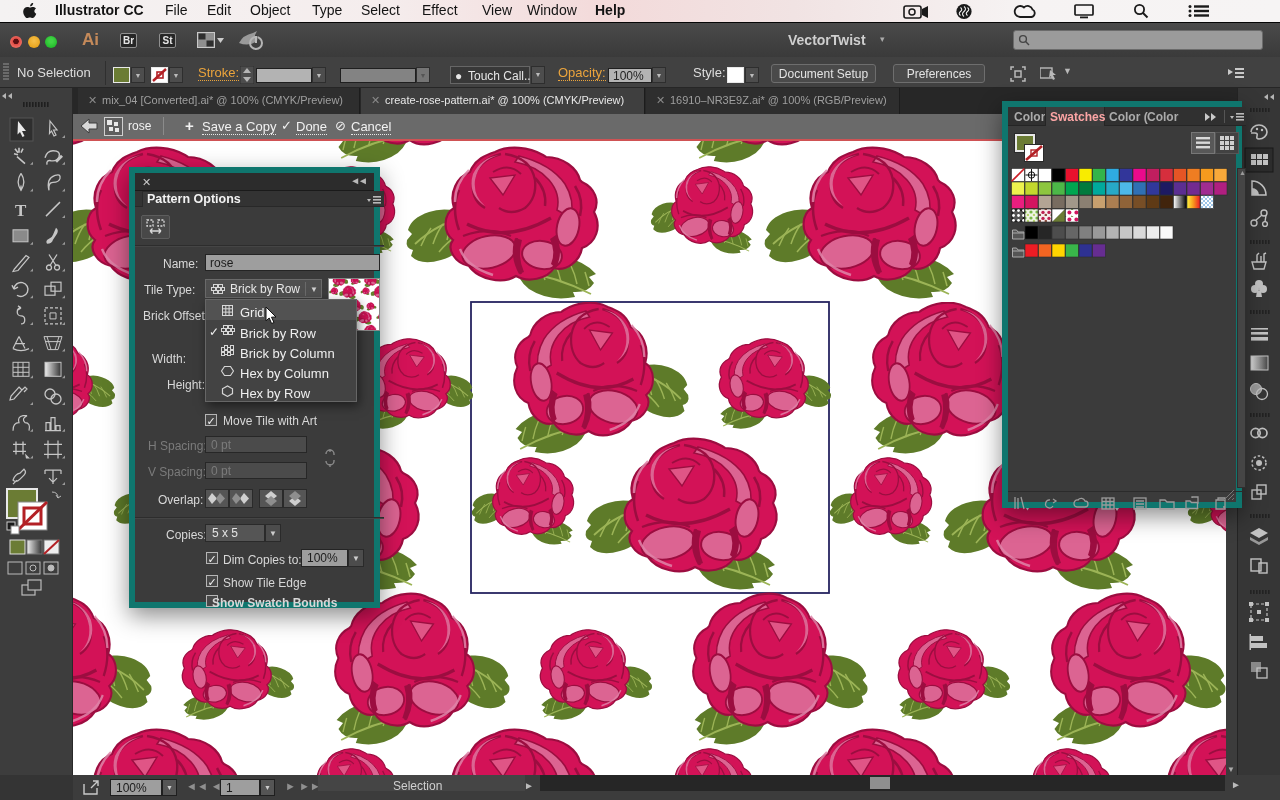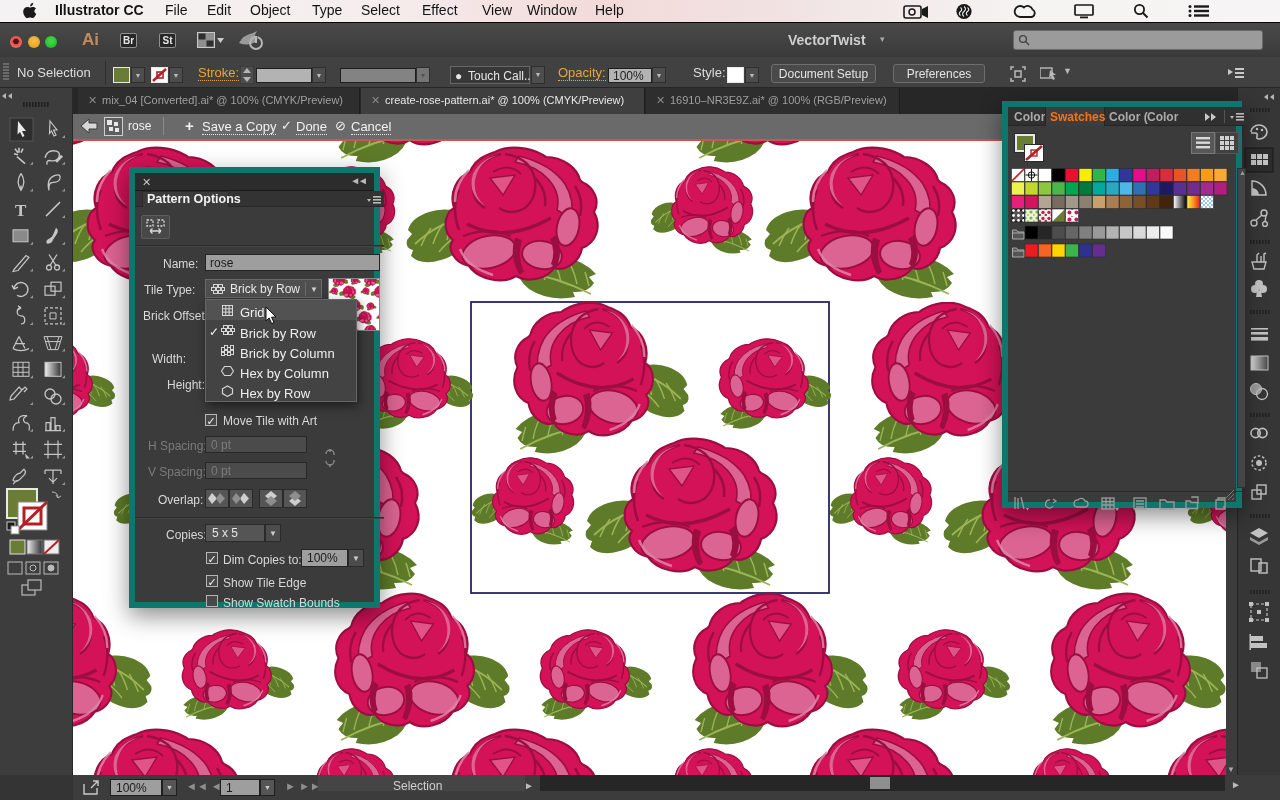--- a/index.html
+++ b/index.html
@@ -62,21 +62,21 @@
       </svg>
     <b class="it" style="left:55px;">Illustrator CC</b>
     <span class="it" style="left:165px;">File</span>
     <span class="it" style="left:207px;">Edit</span>
     <span class="it" style="left:250px;">Object</span>
     <span class="it" style="left:312px;">Type</span>
     <span class="it" style="left:361px;">Select</span>
     <span class="it" style="left:422px;">Effect</span>
     <span class="it" style="left:482px;">View</span>
     <span class="it" style="left:527px;">Window</span>
-    <span class="it" style="left:595px;">Help</span>
+    <span class="it" style="left:595px;font-weight:bold;">Help</span>
     <svg class="abs" style="left:903px;top:5px" width="26" height="14" viewBox="0 0 26 14">
         <rect x="1" y="1" width="17" height="12" rx="2" fill="none" stroke="#1a1a1a" stroke-width="1.6"></rect>
         <circle cx="9" cy="7" r="3" fill="none" stroke="#1a1a1a" stroke-width="1.5"></circle>
         <path d="M19 4 l6 -3 v12 l-6 -3 z" fill="#1a1a1a"></path>
       </svg>
     <svg class="abs" style="left:955px;top:3px" width="18" height="17" viewBox="0 0 18 17">
         <circle cx="9" cy="8.5" r="7.6" fill="#1a1a1a"></circle>
         <path d="M9 3.5 q3 2.5 0 5 q-3 2.5 0 5 M5.5 4.5 q2.5 2 0 4 q-2.5 2 0 4 M12.5 4.5 q2.5 2 0 4 q-2.5 2 0 4" stroke="#f0f0f0" stroke-width="1.1" fill="none"></path>
       </svg>
     <svg class="abs" style="left:1013px;top:4px" width="25" height="15" viewBox="0 0 25 15">
@@ -779,28 +779,28 @@
     <div class="abs" style="left:130px;top:351px;width:16px;height:18px;background:#4c4c4c;border:1px solid #2a2a2a;color:#ccc;font-size:8px;text-align:center;line-height:17px;">▼</div>
     <div class="chk" style="left:71px;top:379px;">✓</div>
     <span class="abs" style="left:88px;top:380px;">Dim Copies to:</span>
     <div class="abs" style="left:166px;top:376px;width:47px;height:18px;background:#9e9e9e;border:1px solid #242424;color:#1d1d1d;">
         <span style="position:absolute;left:5px;top:1px;">100%</span>
       </div>
     <div class="abs" style="left:213px;top:376px;width:16px;height:18px;background:#4c4c4c;border:1px solid #2a2a2a;color:#ccc;font-size:8px;text-align:center;line-height:17px;">▼</div>
     <div class="chk" style="left:71px;top:402px;">✓</div>
     <span class="abs" style="left:88px;top:403px;">Show Tile Edge</span>
     <div class="chk" style="left:71px;top:422px;"></div>
-    <span class="abs" style="left:88px;top:423px;">Show Swatch Bounds</span>
+    <span class="abs" style="left:77px;top:423px;font-weight:bold;">Show Swatch Bounds</span>
   </div>
 
   <div id="swpanel" class="abs panel">
     <div class="abs" style="left:0;top:0;width:238px;height:19px;background:#303030;border-bottom:1px solid #252525;"></div>
     <span class="abs" style="left:6px;top:3px;color:#ababab;font-weight:bold;">Color</span>
     <div class="abs" style="left:37px;top:0px;width:60px;height:19px;background:#3d3d3d;border-left:1px solid #252525;border-right:1px solid #252525;"></div>
-    <b class="abs" style="left:42px;top:3px;color:#f97316;">Swatches</b>
+    <b class="abs" style="left:42px;top:3px;color:#fca5a5;">Swatches</b>
     <span class="abs" style="left:101px;top:3px;color:#ababab;font-weight:bold;">Color (</span>
     <span class="abs" style="left:139px;top:3px;color:#ababab;font-weight:bold;">Color</span>
     <svg class="abs" style="left:197px;top:6px;" width="14" height="8">
         <g fill="#c9c9c9">
           <path d="M0 0 l5 4 -5 4 z"></path>
           <path d="M6 0 l5 4 -5 4 z"></path>
         </g>
       </svg>
     <div class="abs" style="left:216px;top:3px;width:1px;height:13px;background:#555;"></div>
     <svg class="abs" style="left:222px;top:6px;" width="14" height="8">

